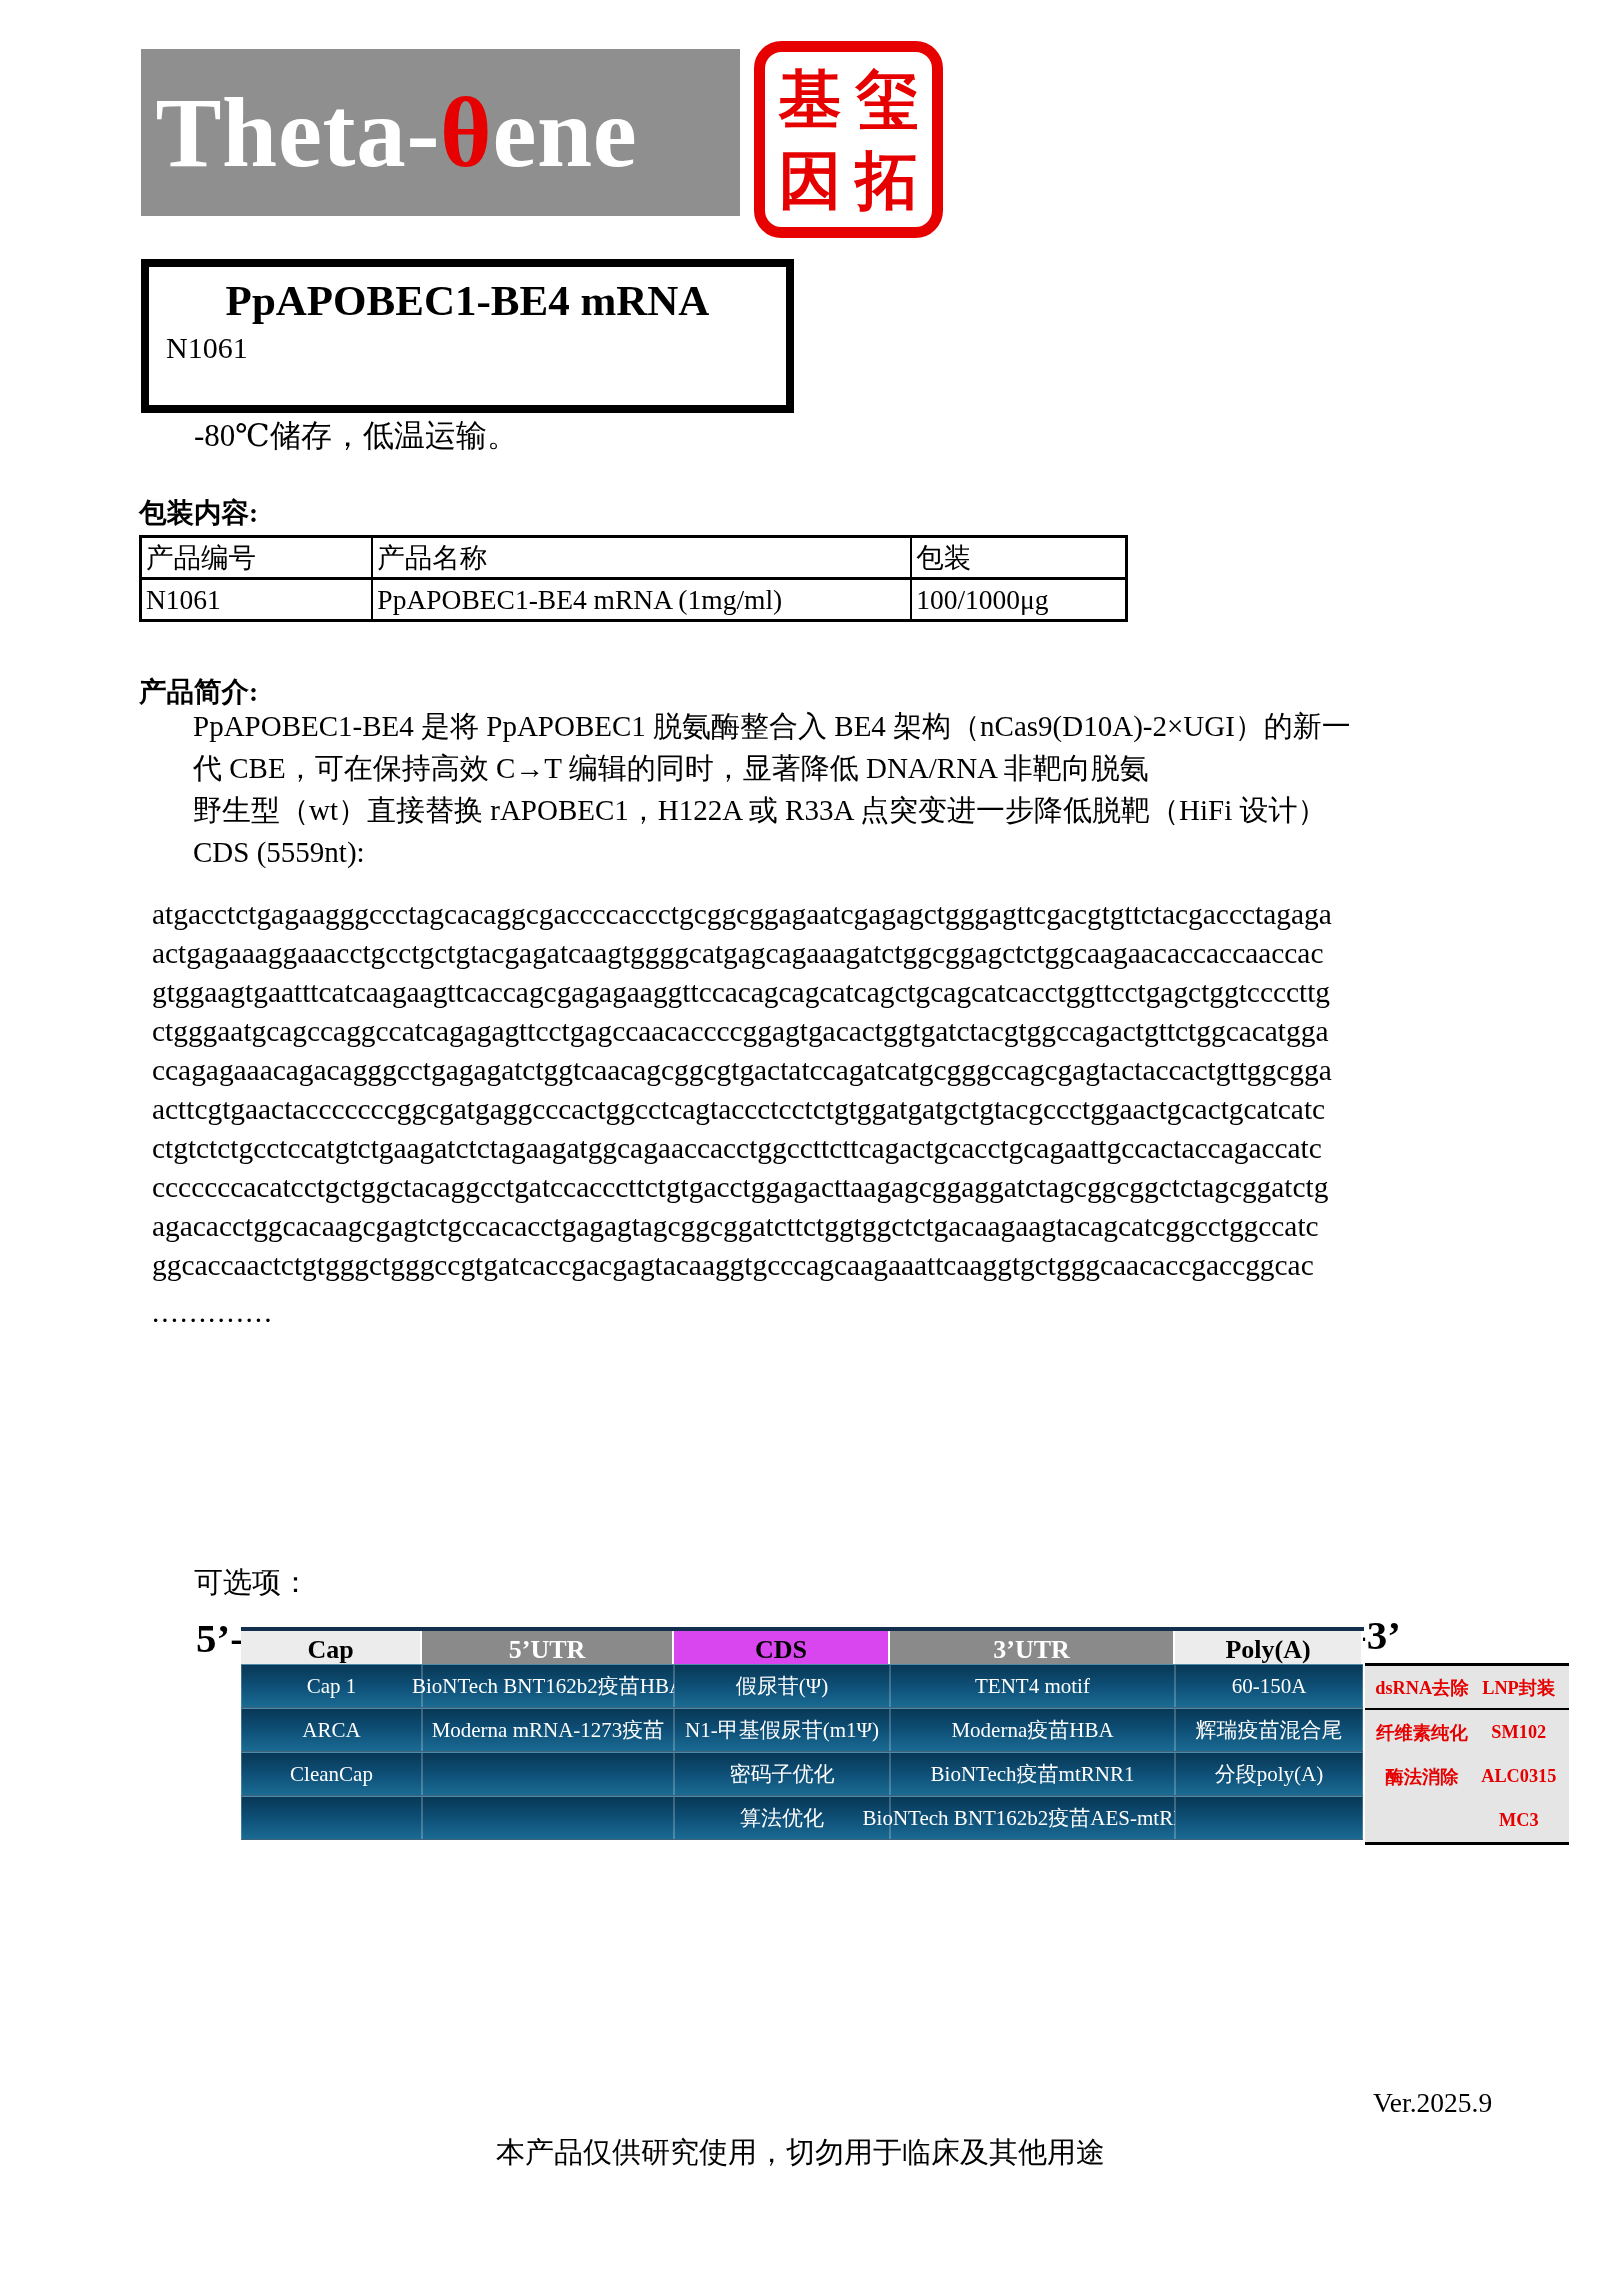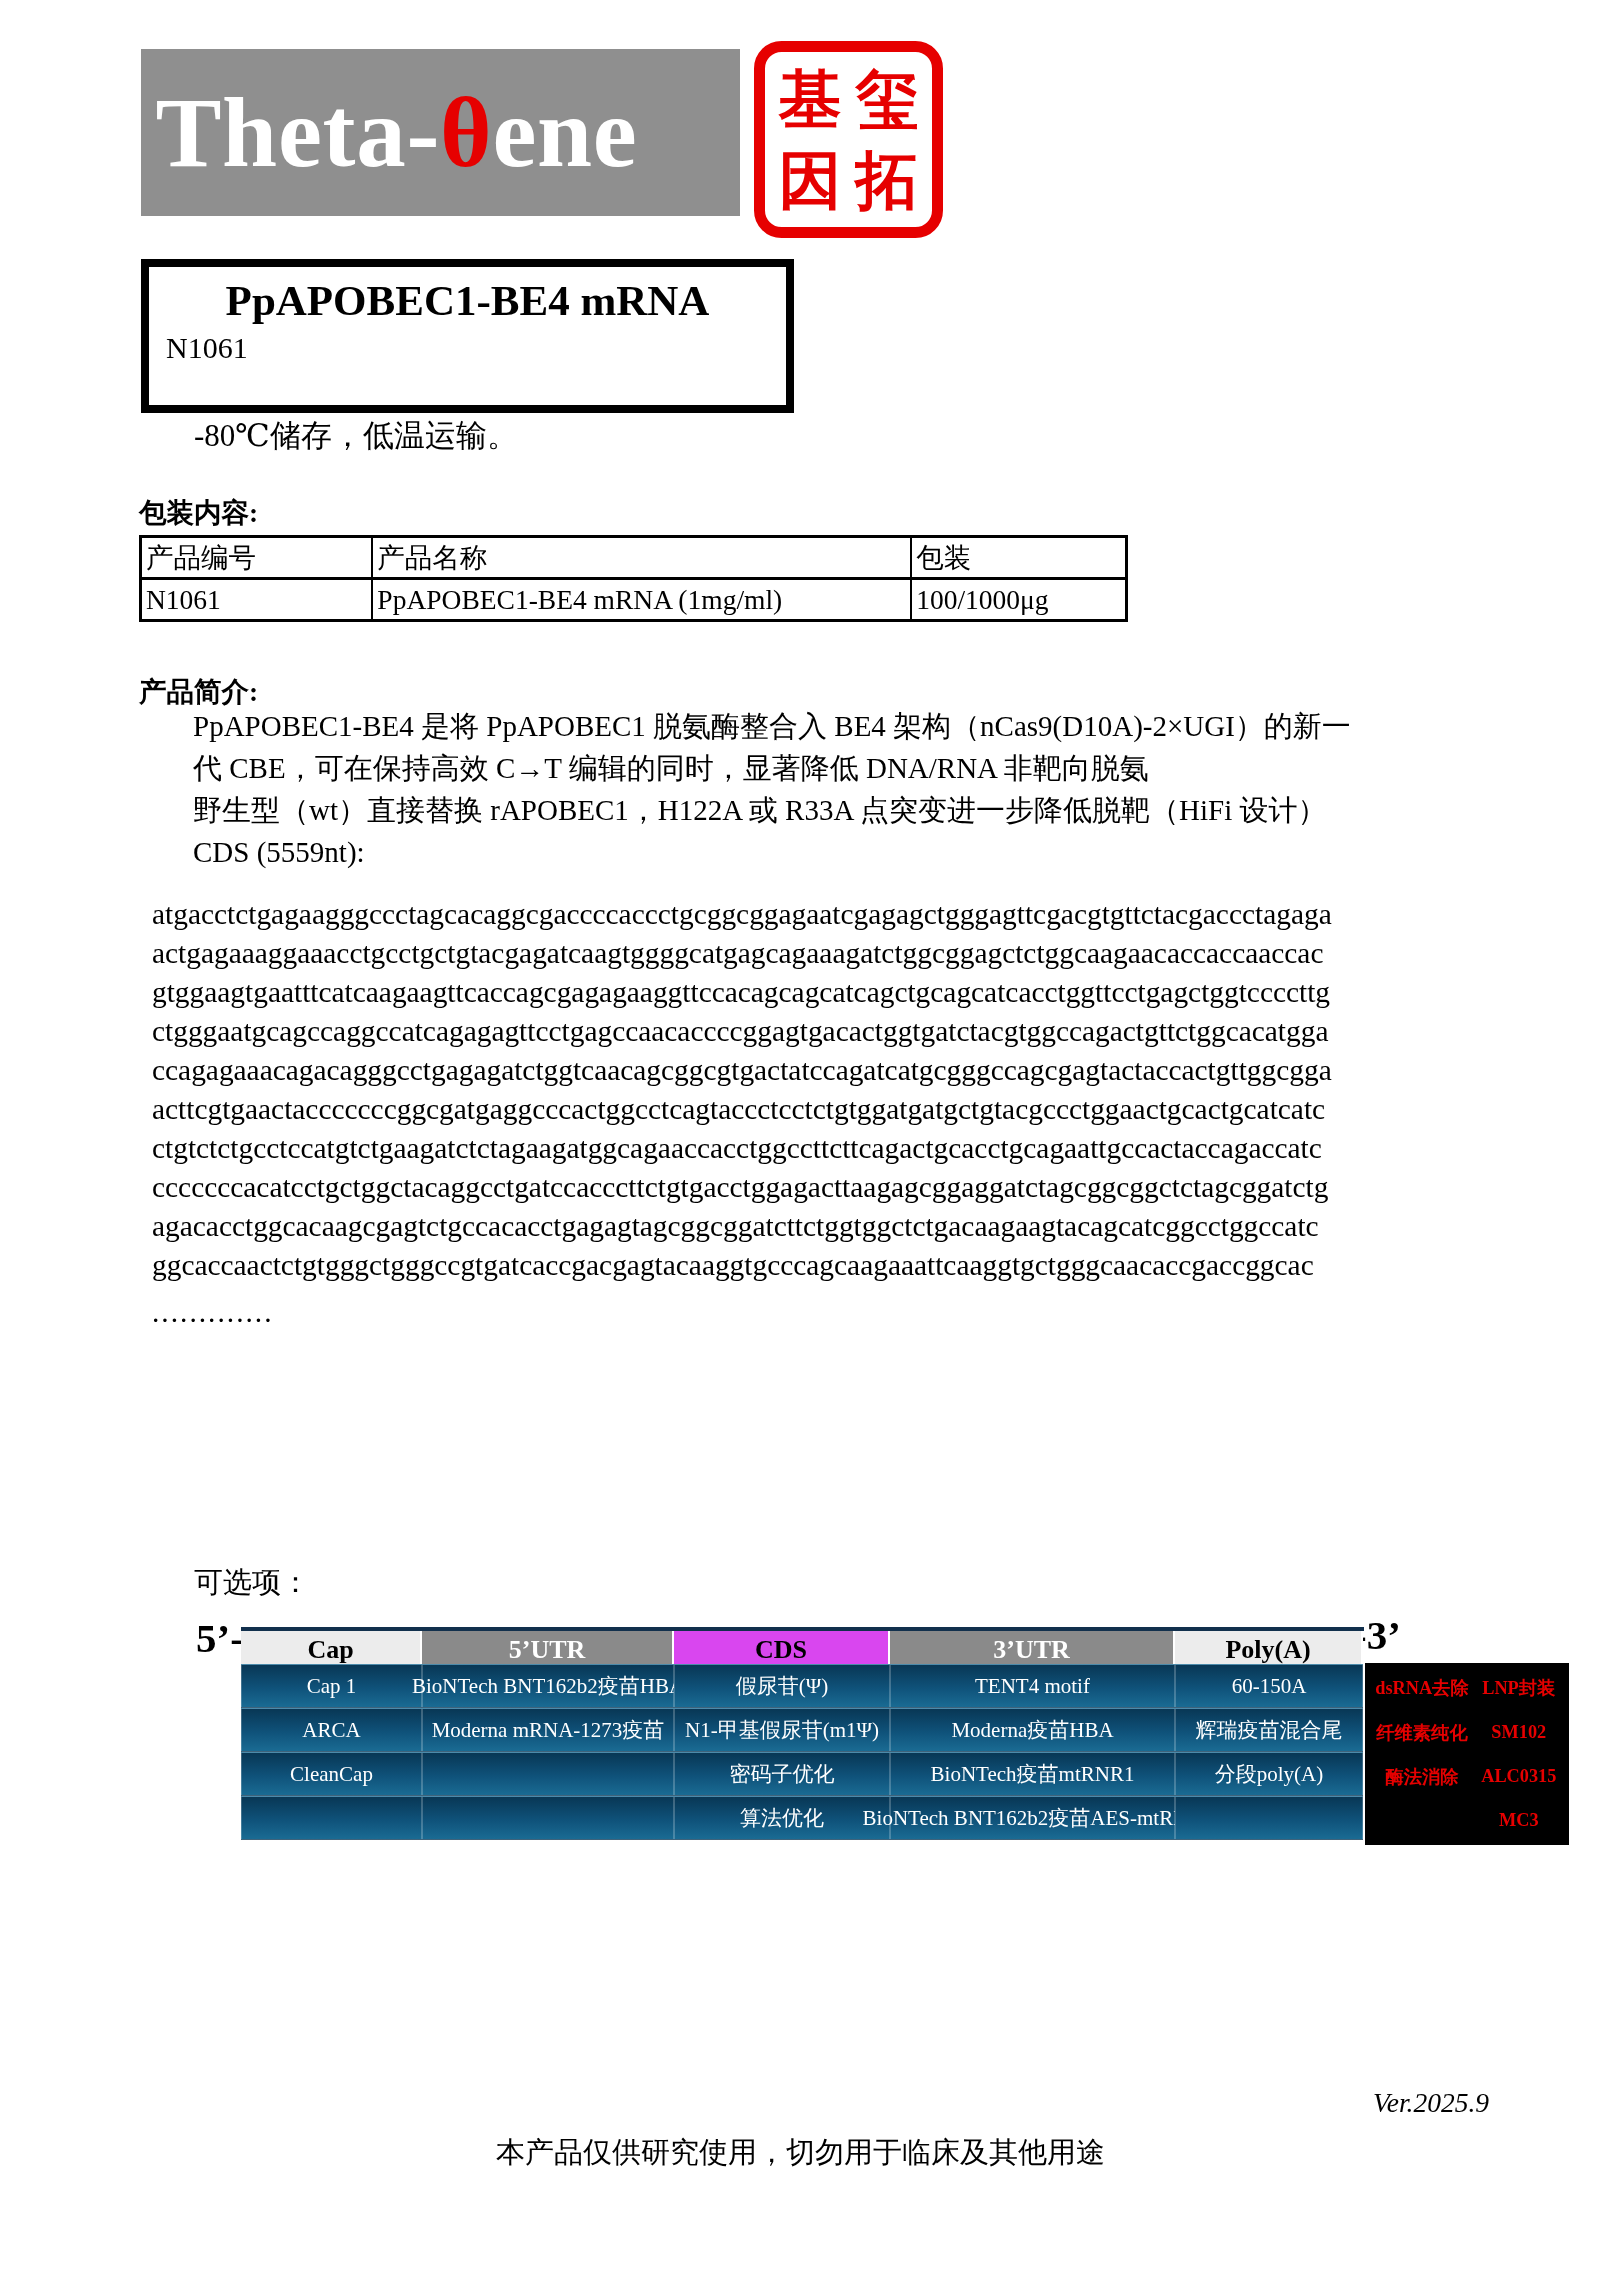--- a/index.html
+++ b/index.html
@@ -55,30 +55,30 @@
   .opt-header .hcell.cds{background:#d946ef;color:#000;}
   .opt-header .hcell.dark{background:#8a8a8a;color:#fff;}
 
   .opt-body{position:absolute;left:241px;top:1664px;width:1123px;display:grid;
             grid-template-columns:181px 252px 216px 285px 188px;grid-auto-rows:44px;}
   .opt-body .bcell{display:flex;align-items:center;justify-content:center;
                    background:linear-gradient(180deg,#083755 0%,#0f527a 55%,#1a6b93 100%);
                    border:1.3px solid rgba(255,255,255,0.22);box-sizing:border-box;
                    color:#fff;font-size:21px;white-space:nowrap;}
 
-  .opt-extras{position:absolute;left:1365px;top:1663px;width:204px;background:#000000;
+  .opt-extras{position:absolute;left:1365px;top:1663px;width:204px;background:#e5e5e5;
               border-top:3.9px solid #000;border-bottom:3.9px solid #000;box-sizing:content-box;}
   .extra-row{height:44px;display:grid;grid-template-columns:1.15fr 1fr;align-items:center;
              padding:0 5.2px;box-sizing:border-box;}
   .extra-row.divided{border-bottom:2.6px solid #000;}
   .extra-cell{color:#e60000;font-weight:bold;font-size:18.3px;text-align:center;white-space:nowrap;}
 
   
   .footer-disclaimer{position:absolute;left:496px;top:2085px;font-size:29px;margin-top:48px;}
-  .footer-version{position:absolute;left:1373px;top:2087px;font-size:27.5px;font-style:italic;}
+  .footer-version{position:absolute;left:1373px;top:2087px;font-size:27.5px;}
 </style>
 </head>
 <body>
 
 <div class="page">
 
   <div class="logo-bar">
     <div class="logo-text"><span>Theta-</span><span class="logo-theta">θ</span><span>ene</span></div>
   </div>
   <div class="stamp">

